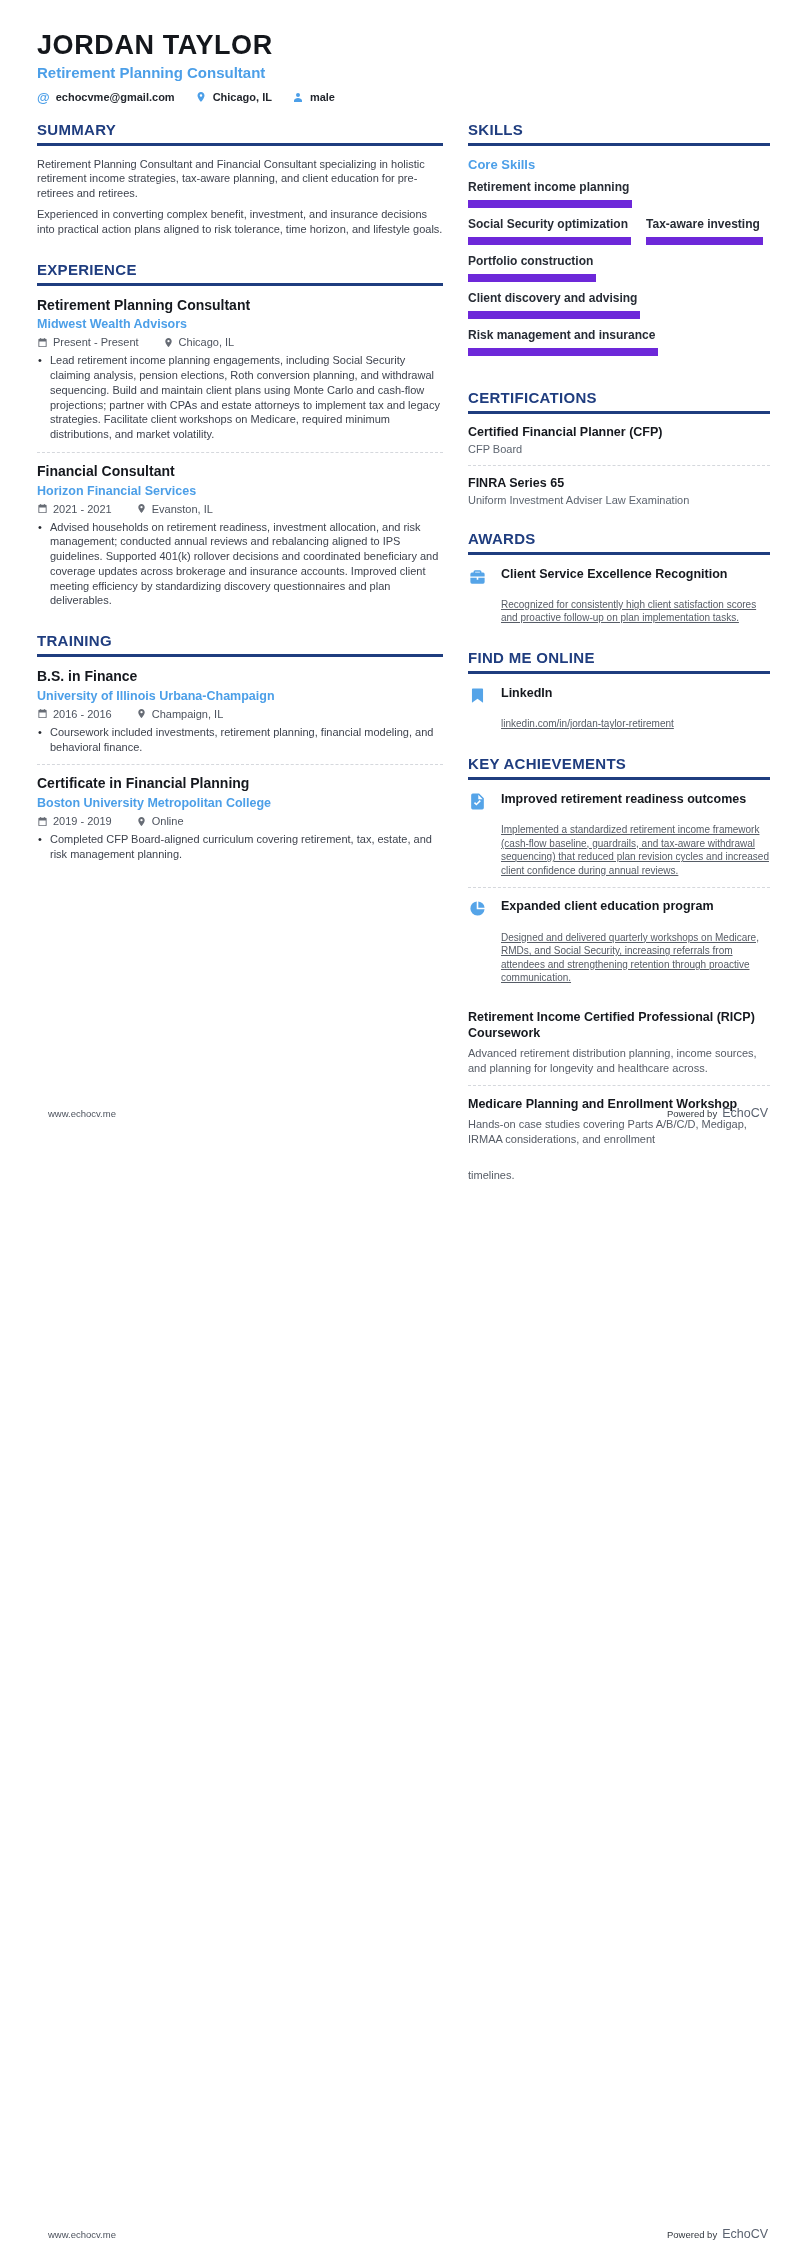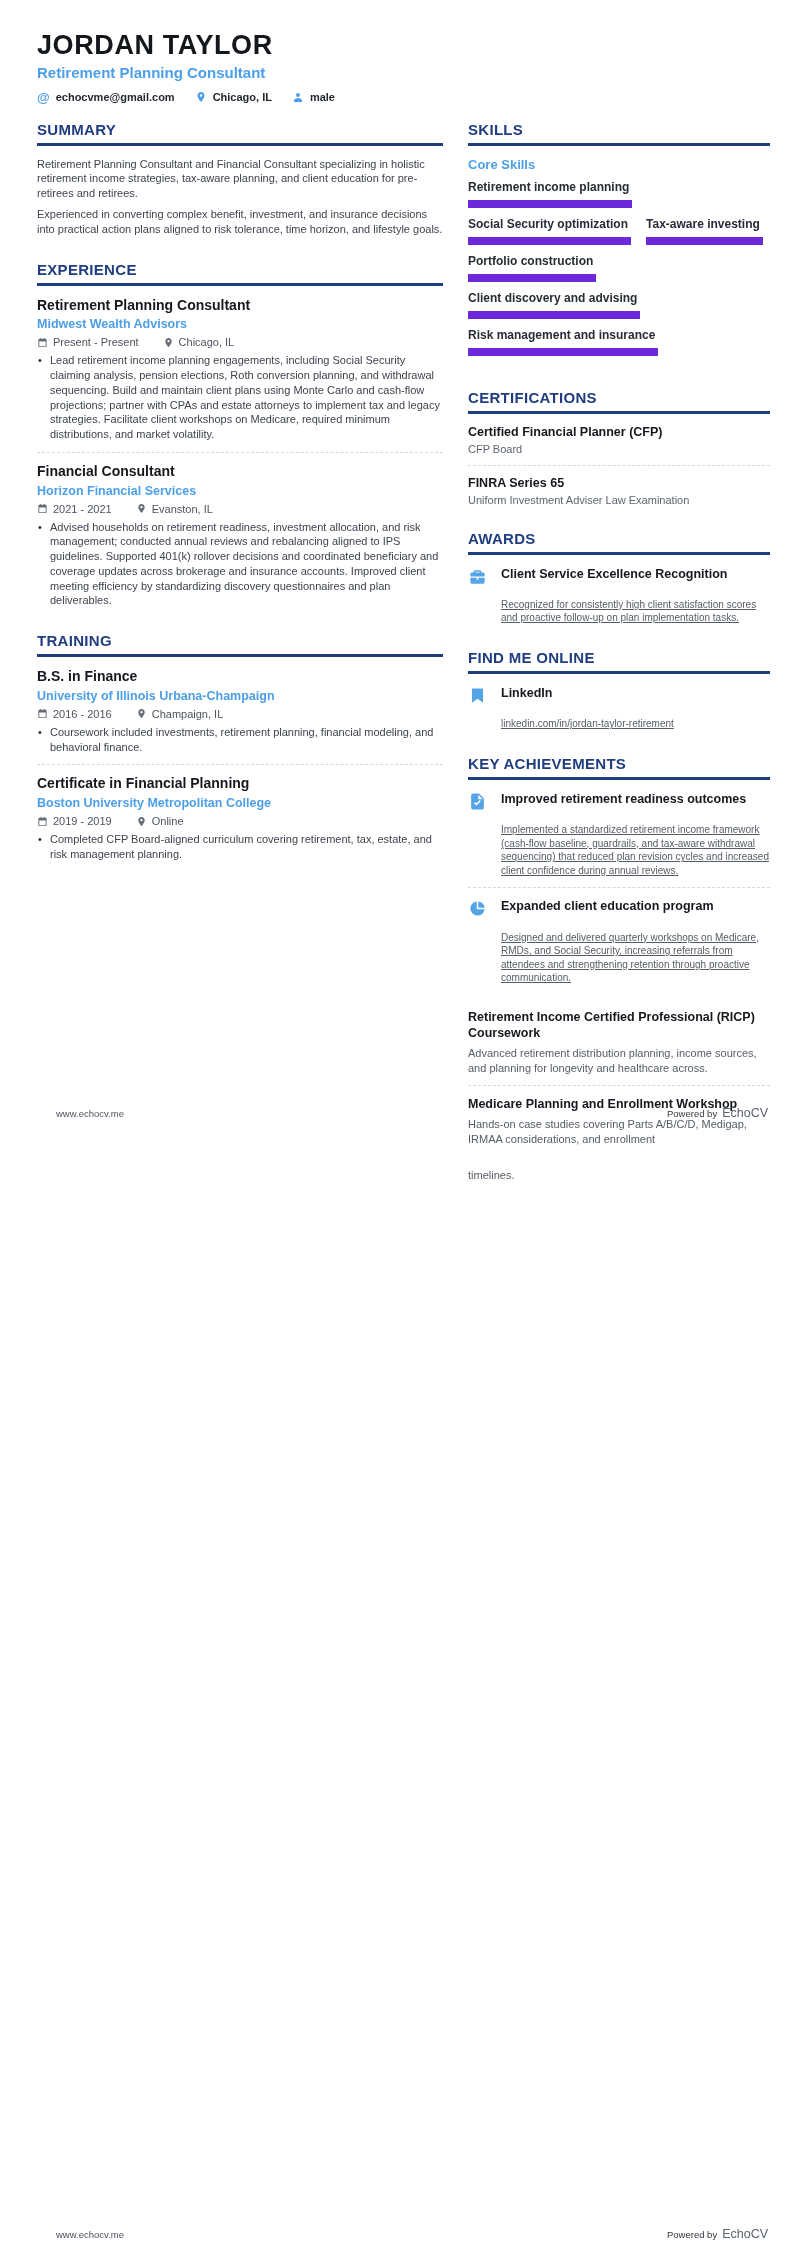--- a/index.html
+++ b/index.html
@@ -62,21 +62,21 @@
   .icon-box { flex: none; width: 20px; margin-right: 13px; margin-top: 1px; color: #55a4e8; }
   .icon-box svg { width: 19px; height: 19px; fill: currentColor; }
   .row-title { font-size: 12.5px; font-weight: 700; color: #15181e; line-height: 1.3; }
   .row-desc { font-size: 10px; color: #565c66; line-height: 1.36; margin-top: 16px; text-decoration: underline; }
 
   
   .training-name { font-size: 12.5px; font-weight: 700; color: #15181e; line-height: 1.3; }
   .training-desc { font-size: 11px; color: #565c66; line-height: 1.36; margin-top: 4px; }
 
   
-  .pfooter { position: absolute; left: 56px; right: 26px; display: flex; justify-content: space-between; align-items: baseline; gap: 44px; }
+  .pfooter { position: absolute; left: 48px; right: 26px; display: flex; justify-content: space-between; align-items: baseline; gap: 44px; }
   .footer1 { top: 1103px; }
   .footer2 { top: 2224px; }
   .site { font-size: 9.5px; color: #4d535e; }
   .powered { font-size: 9.5px; color: #33383f; }
   .brand { font-size: 12.5px; color: #5a6270; margin-left: 5px; }
   .overflow-frag { position: absolute; left: 468px; top: 1169px; font-size: 11px; color: #565c66; }
 </style>
 </head>
 <body>
 

